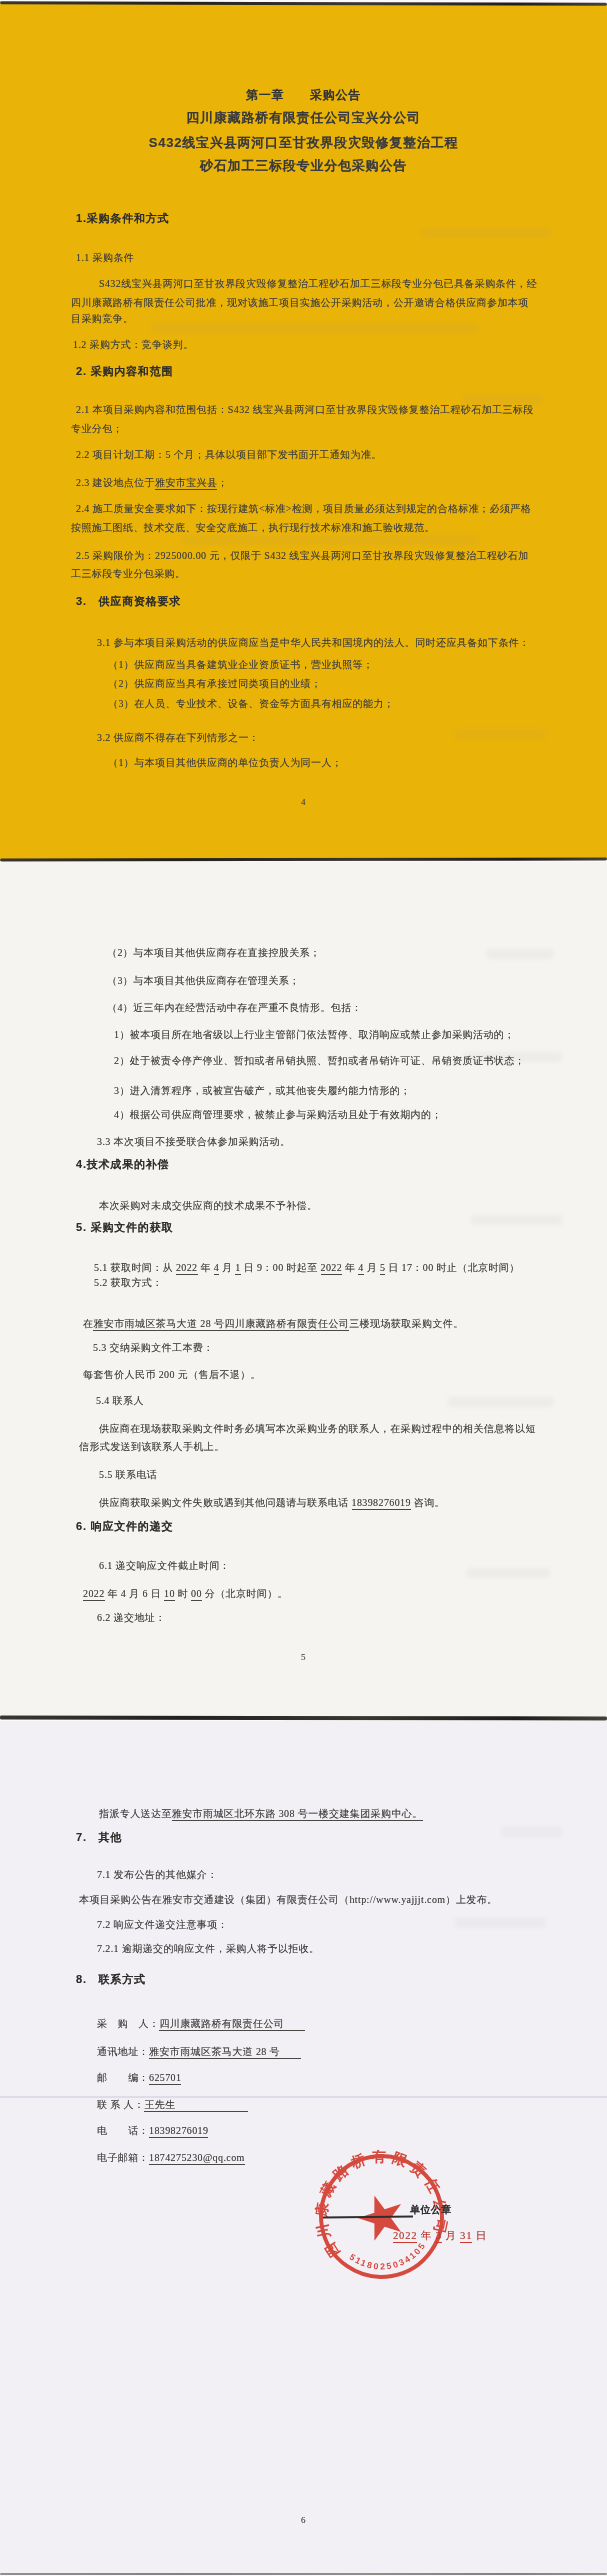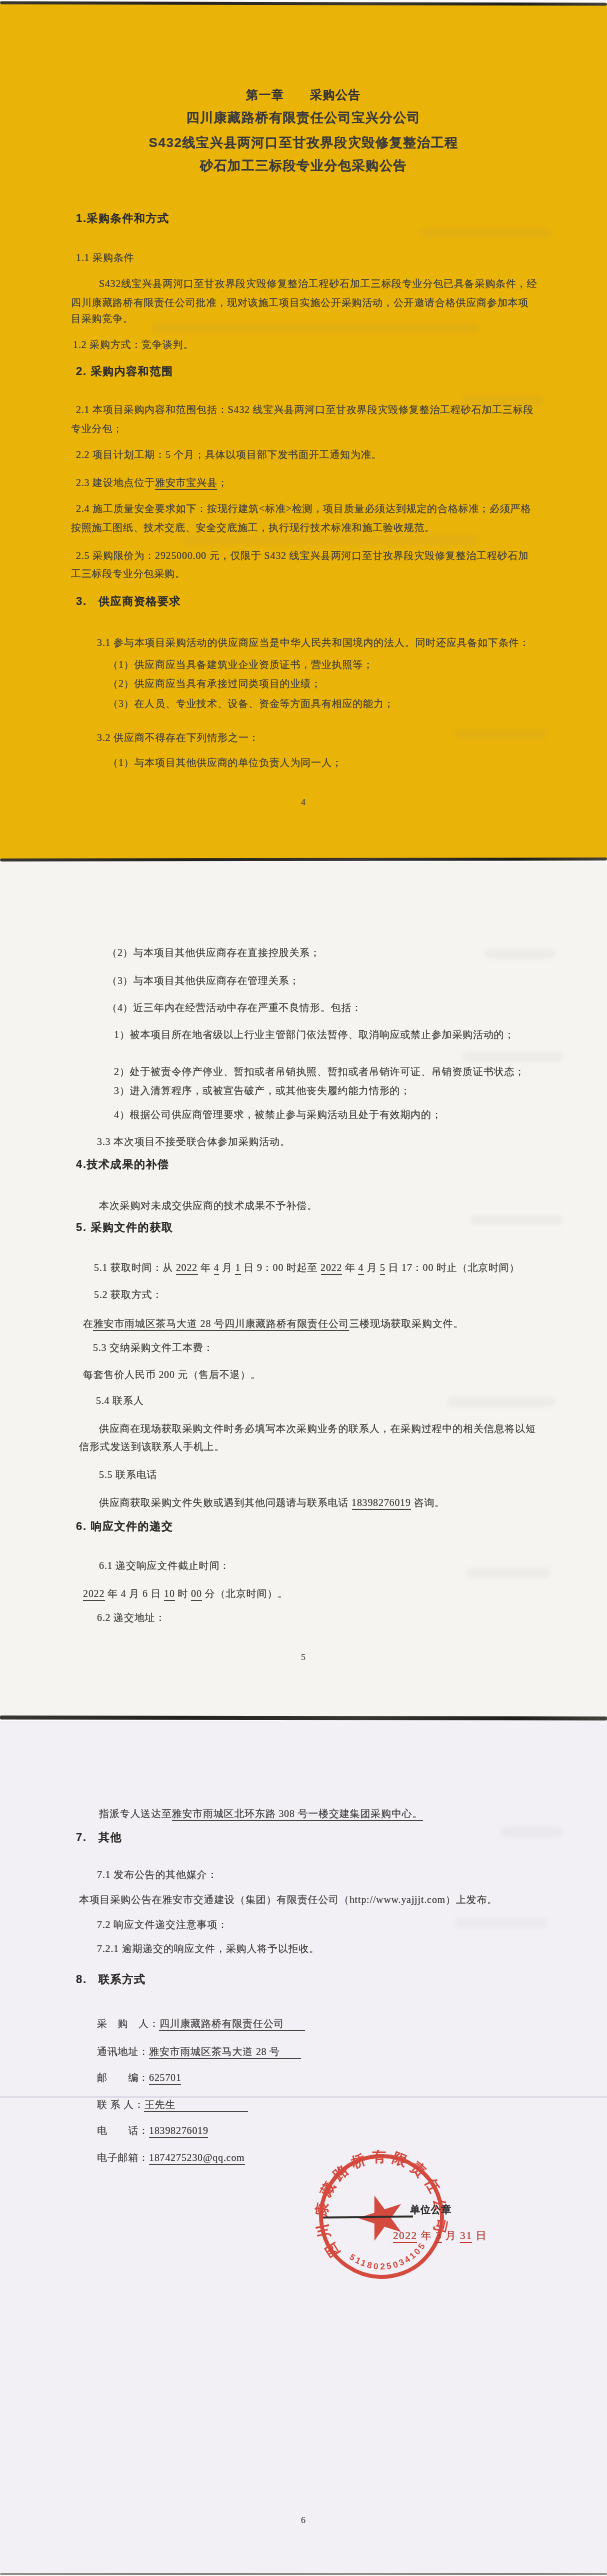--- a/index.html
+++ b/index.html
@@ -81,29 +81,29 @@
   <div class="page p2">
     <div class="bleed" style="left:486px;top:87px;width:68px;"></div>
     <div class="bleed" style="left:463px;top:190px;width:99px;"></div>
     <div class="bleed" style="left:471px;top:353px;width:91px;"></div>
     <div class="bleed" style="left:448px;top:535px;width:106px;"></div>
     <div class="bleed" style="left:467px;top:706px;width:83px;"></div>
   <div class="line body" style="top: 83px; left: 107px;">（2）与本项目其他供应商存在直接控股关系；</div>
       <div class="line body" style="top: 111px; left: 107px;">（3）与本项目其他供应商存在管理关系；</div>
       <div class="line body" style="top: 138px; left: 107px;">（4）近三年内在经营活动中存在严重不良情形。包括：</div>
       <div class="line body" style="top: 165px; left: 114px;">1）被本项目所在地省级以上行业主管部门依法暂停、取消响应或禁止参加采购活动的；</div>
-      <div class="line body" style="top: 202px; left: 114px; text-align: center;">2）处于被责令停产停业、暂扣或者吊销执照、暂扣或者吊销许可证、吊销资质证书状态；</div>
+      <div class="line body" style="top: 191px; left: 114px; text-align: center;">2）处于被责令停产停业、暂扣或者吊销执照、暂扣或者吊销许可证、吊销资质证书状态；</div>
       <div class="line body" style="top: 221px; left: 114px;">3）进入清算程序，或被宣告破产，或其他丧失履约能力情形的；</div>
       <div class="line body" style="top: 245px; left: 114px;">4）根据公司供应商管理要求，被禁止参与采购活动且处于有效期内的；</div>
       <div class="line body" style="top: 272px; left: 97px;">3.3 本次项目不接受联合体参加采购活动。</div>
       <div class="line heading" style="top: 294px; left: 76px;">4.技术成果的补偿</div>
       <div class="line body" style="top: 336px; left: 99px;">本次采购对未成交供应商的技术成果不予补偿。</div>
       <div class="line heading" style="top: 357px; left: 76px;">5. 采购文件的获取</div>
       <div class="line body" style="top: 398px; left: 94px;">5.1 获取时间：从 <u>2022</u> 年 <u>4</u> 月 <u>1</u> 日 9：00 时起至 <u>2022</u> 年 <u>4</u> 月 <u>5</u> 日 17：00 时止（北京时间）</div>
-      <div class="line body" style="top: 425px; left: 94px; text-align: center;">5.2 获取方式：</div>
+      <div class="line body" style="top: 413px; left: 94px; text-align: center;">5.2 获取方式：</div>
       <div class="line body" style="top: 454px; left: 83px;">在<u>雅安市雨城区茶马大道 28 号四川康藏路桥有限责任公司</u>三楼现场获取采购文件。</div>
       <div class="line body" style="top: 478px; left: 93px;">5.3 交纳采购文件工本费：</div>
       <div class="line body" style="top: 505px; left: 83px;">每套售价人民币 200 元（售后不退）。</div>
       <div class="line body" style="top: 531px; left: 96px;">5.4 联系人</div>
       <div class="line body" style="top: 559px; left: 99px;">供应商在现场获取采购文件时务必填写本次采购业务的联系人，在采购过程中的相关信息将以短</div>
       <div class="line body" style="top: 577px; left: 79px;">信形式发送到该联系人手机上。</div>
       <div class="line body" style="top: 605px; left: 99px;">5.5 联系电话</div>
       <div class="line body" style="top: 633px; left: 99px;">供应商获取采购文件失败或遇到其他问题请与联系电话 <u>18398276019</u> 咨询。</div>
       <div class="line heading" style="top: 656px; left: 76px;">6. 响应文件的递交</div>
       <div class="line body" style="top: 696px; left: 99px;">6.1 递交响应文件截止时间：</div>

